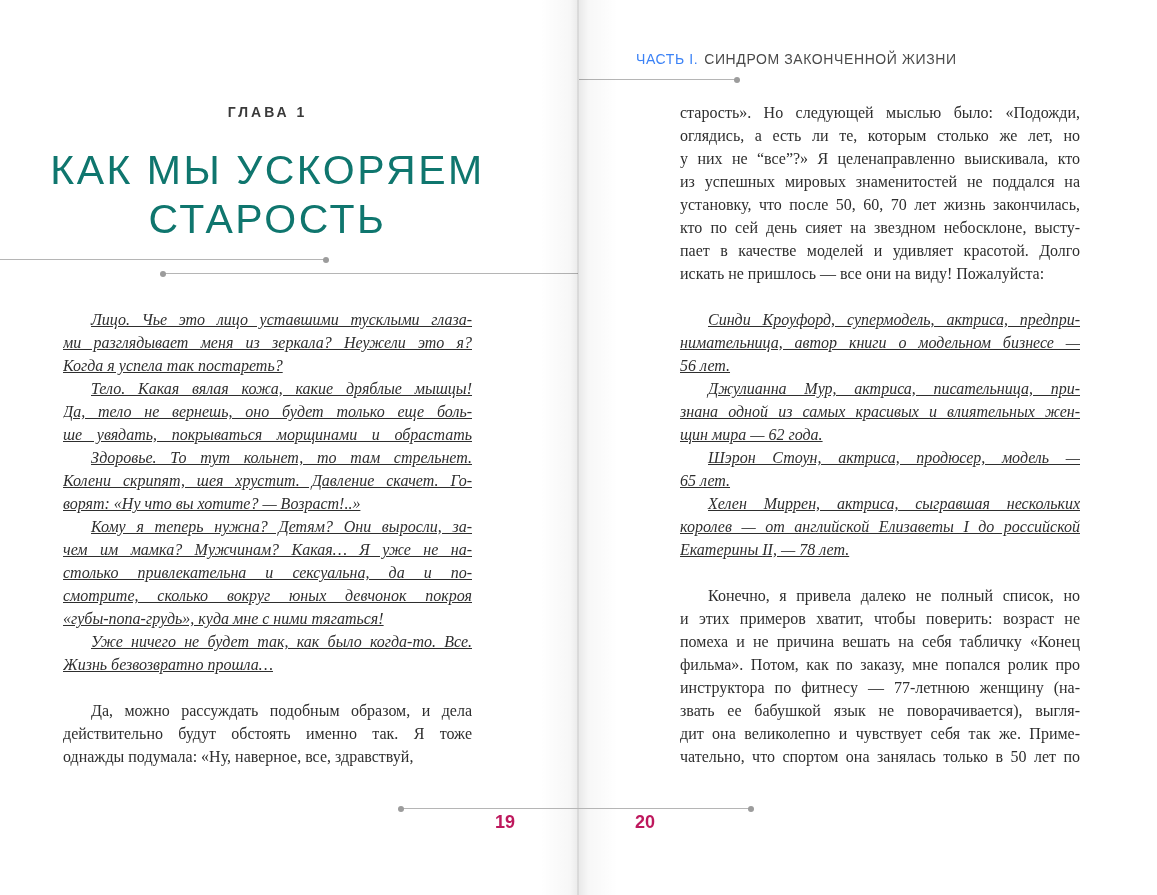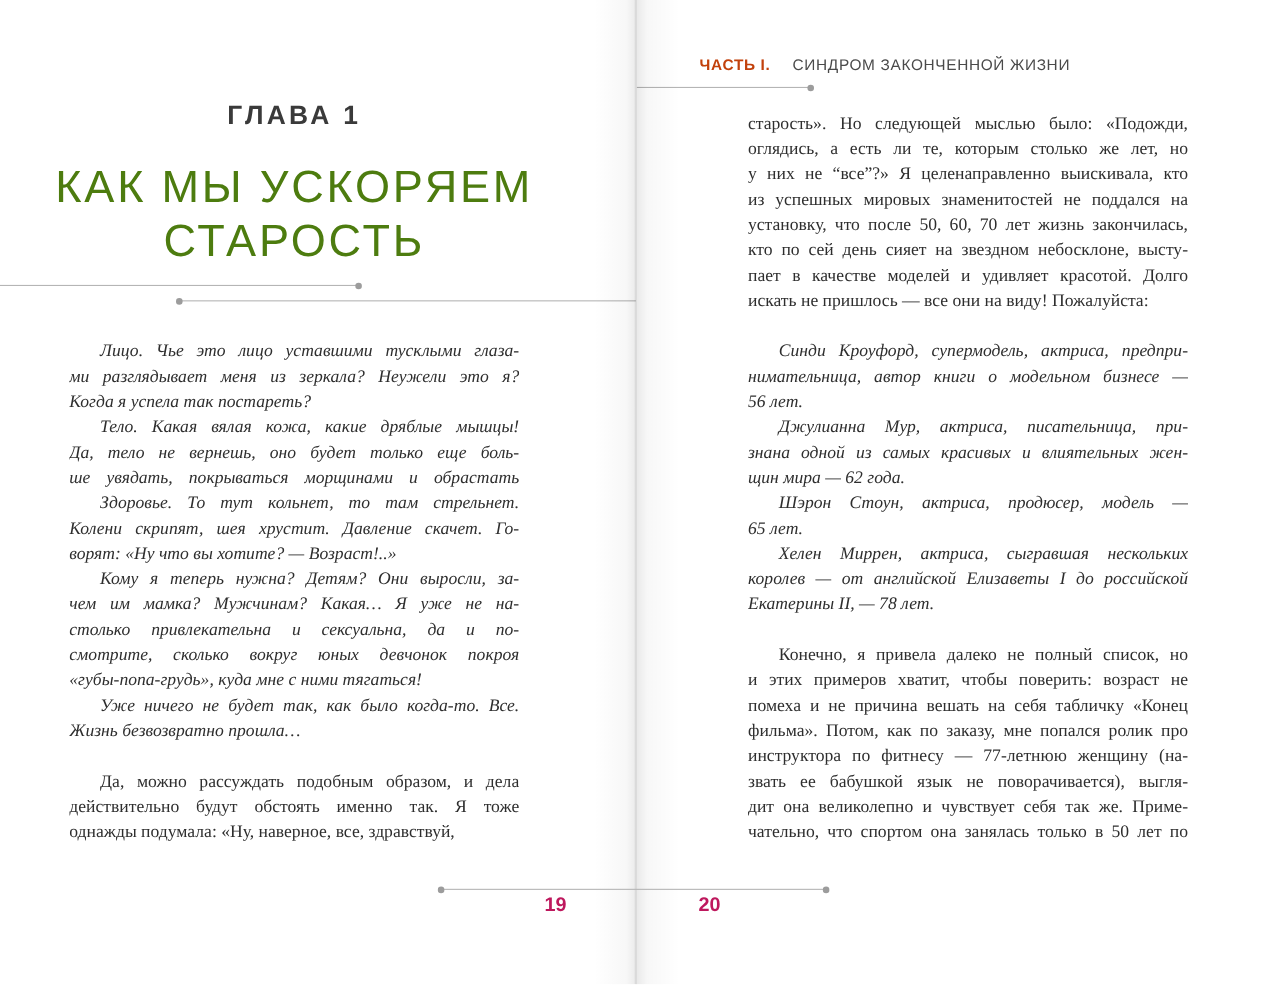--- a/index.html
+++ b/index.html
@@ -19,55 +19,55 @@
       rgba(0,0,0,0.03) 62%, rgba(0,0,0,0) 100%);
     pointer-events:none;
   }
   .spine-line{
     position:absolute;left:577px;top:0;width:2px;height:895px;
     background:rgba(0,0,0,0.07);pointer-events:none;
   }
 
   
   .chapter-label{
-    position:absolute;left:0;top:92px;width:535px;text-align:center;
+    position:absolute;left:0;top:104px;width:535px;text-align:center;
     font-family:"Liberation Sans", sans-serif;font-weight:700;
-    font-size:24px;letter-spacing:3px;color:#3a3a3a;
+    font-size:14px;letter-spacing:3px;color:#3a3a3a;
   }
   .chapter-title{
     position:absolute;left:0;top:146px;width:535px;text-align:center;
     font-family:"Liberation Sans", sans-serif;font-weight:300;
-    font-size:41px;line-height:49px;letter-spacing:2.5px;color:#4d7c0f;
+    font-size:41px;line-height:49px;letter-spacing:2.5px;color:#0f766e;
   }
   .running-head{
     position:absolute;left:57px;top:51px;white-space:nowrap;
     font-family:"Liberation Sans", sans-serif;font-size:14px;
     letter-spacing:0.6px;color:#4a4a4a;
   }
-  .running-head .part{font-weight:700;color:#c2410c;margin-right:20px;}
+  .running-head .part{font-weight:400;color:#3b82f6;margin-right:6px;}
 
   
   .rule{position:absolute;height:1px;background:#b5b5b5;}
   .rule .dot{
     position:absolute;top:-2px;width:6px;height:6px;border-radius:50%;
     background:#9c9c9c;
   }
   .dot-right{right:-3px;}
   .dot-left{left:-3px;}
   .rule-l1{top:259px;left:0;width:326px;}
   .rule-l2{top:273px;left:163px;width:415px;}
   .rule-rhead{top:79px;left:0;width:158px;}
   .rule-footer{top:808px;left:401px;width:350px;background:#b5b5b5;}
 
   
   .body-col{position:absolute;font-size:16px;line-height:23px;color:#2e2e2e;}
   .body-left{left:63px;top:308px;width:409px;}
   .body-right{left:101px;top:101px;width:400px;}
   .para{margin:0;}
-  .para.italic{font-style:italic;}
+  .para.italic{font-style:italic;text-decoration:underline;}
   .para.gap{margin-top:23px;}
   .line{text-align:justify;text-align-last:justify;height:23px;overflow:hidden;}
   .line.last{text-align:left;text-align-last:left;}
   .line.first-indent{text-indent:28px;}
 
   
   .page-number{
     position:absolute;top:812px;width:60px;text-align:center;
     font-family:"Liberation Sans", sans-serif;font-weight:700;
     font-size:18px;color:#be185d;

